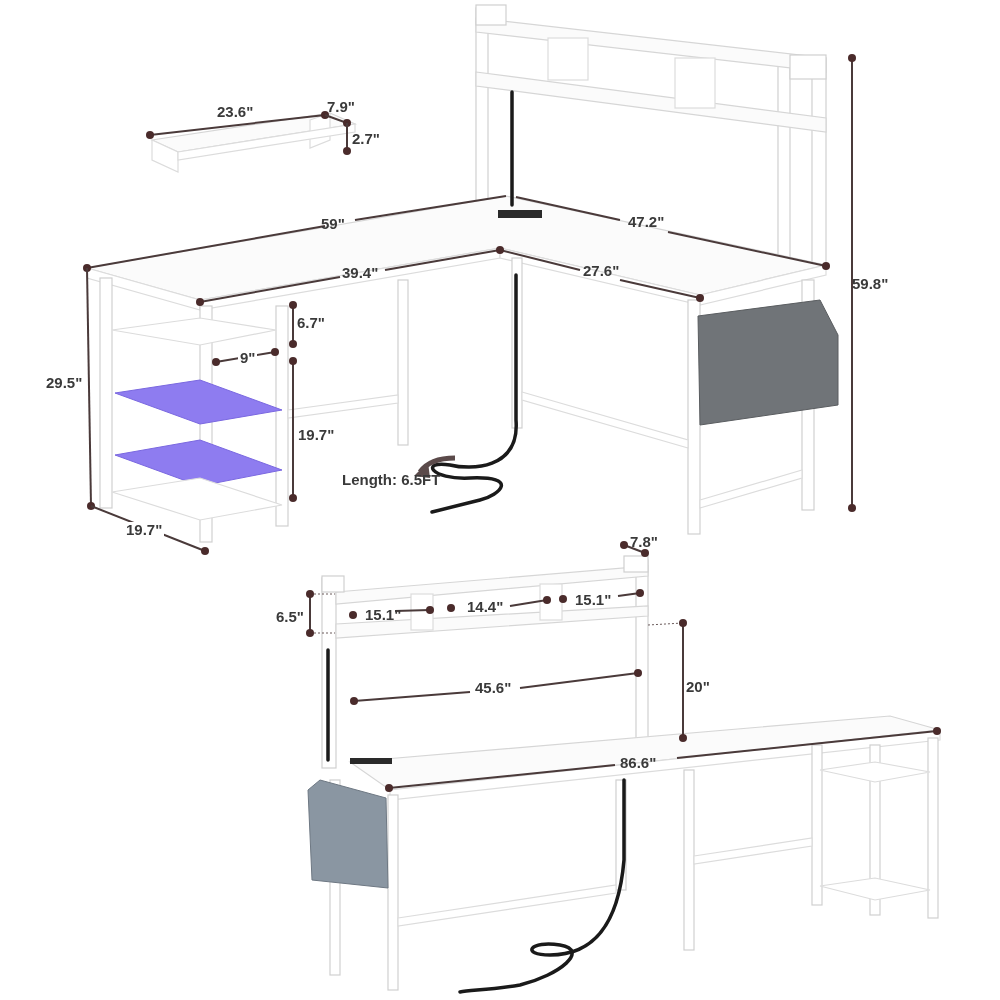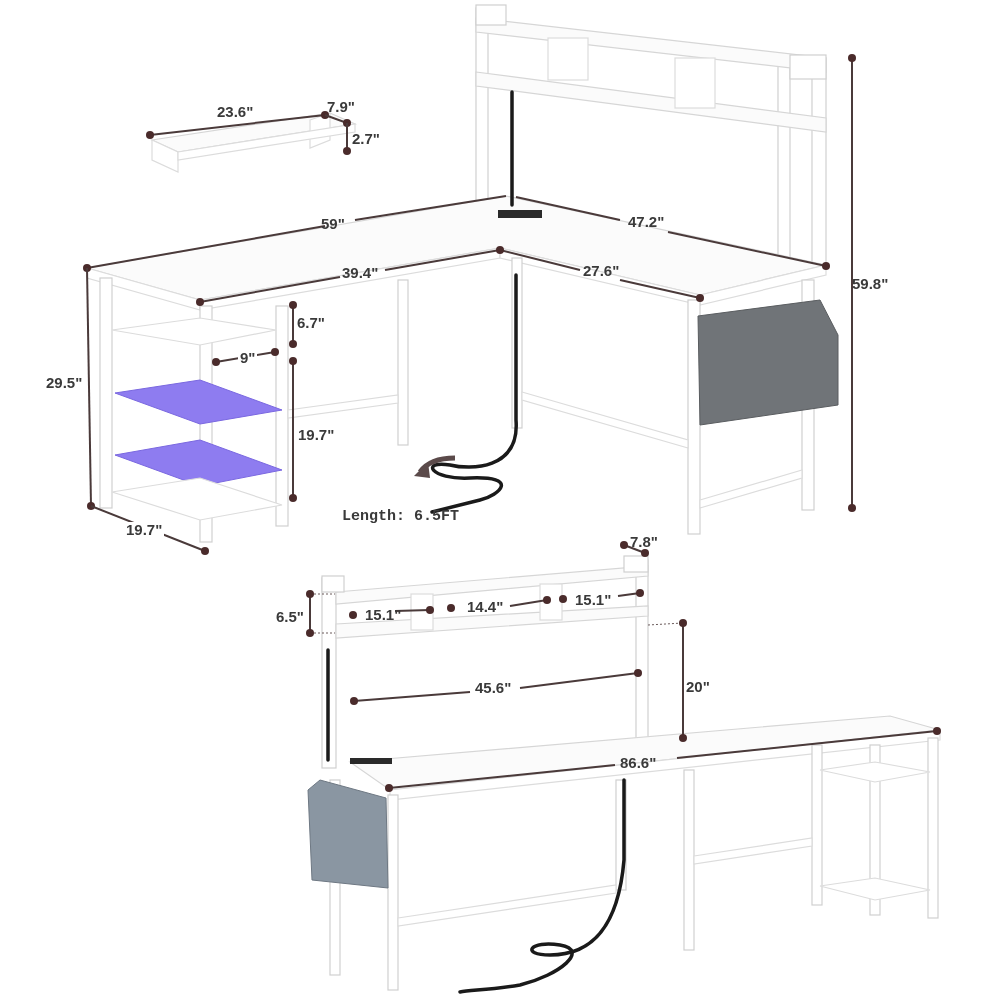--- a/index.html
+++ b/index.html
@@ -196,21 +196,21 @@
 <div class="lbl" style="left:321px;top:216px;">59"</div>
 <div class="lbl" style="left:628px;top:214px;">47.2"</div>
 <div class="lbl" style="left:342px;top:265px;">39.4"</div>
 <div class="lbl" style="left:583px;top:263px;">27.6"</div>
 <div class="lbl" style="left:852px;top:276px;">59.8"</div>
 <div class="lbl" style="left:46px;top:375px;">29.5"</div>
 <div class="lbl" style="left:297px;top:315px;">6.7"</div>
 <div class="lbl bg" style="left:238px;top:350px;">9"</div>
 <div class="lbl" style="left:298px;top:427px;">19.7"</div>
 <div class="lbl bg" style="left:124px;top:522px;">19.7"</div>
-<div class="lbl cord-label" style="left:342px;top:509px;font-family:Liberation Mono, monospace;">Length: 6.5FT</div>
+<div class="lbl cord-label" style="left:342px;top:472px;">Length: 6.5FT</div>
 
 <div class="lbl" style="left:630px;top:534px;">7.8"</div>
 <div class="lbl" style="left:276px;top:609px;">6.5"</div>
 <div class="lbl" style="left:365px;top:607px;">15.1"</div>
 <div class="lbl" style="left:467px;top:599px;">14.4"</div>
 <div class="lbl" style="left:575px;top:592px;">15.1"</div>
 <div class="lbl" style="left:475px;top:680px;">45.6"</div>
 <div class="lbl" style="left:686px;top:679px;">20"</div>
 <div class="lbl" style="left:620px;top:755px;">86.6"</div>
 

